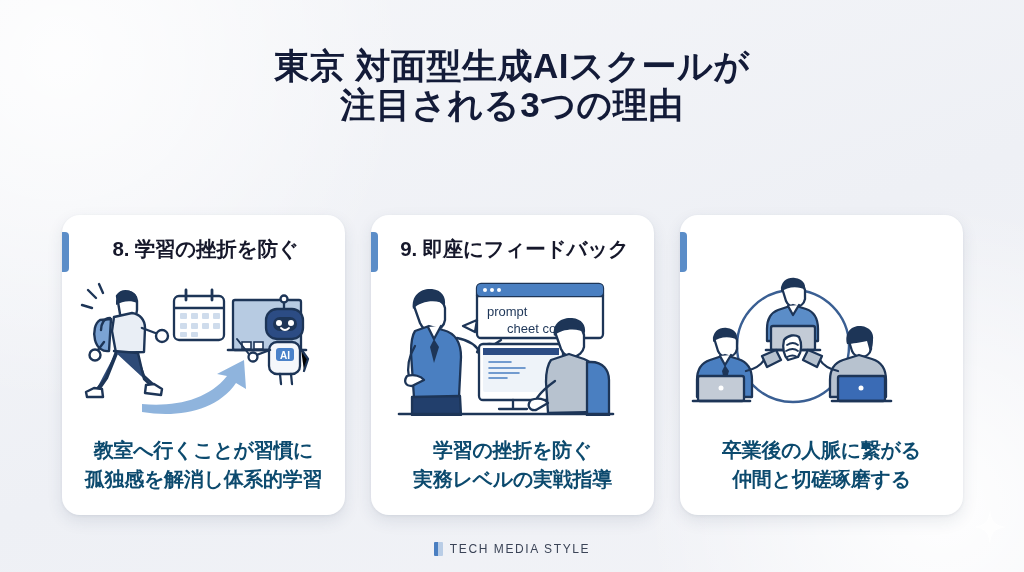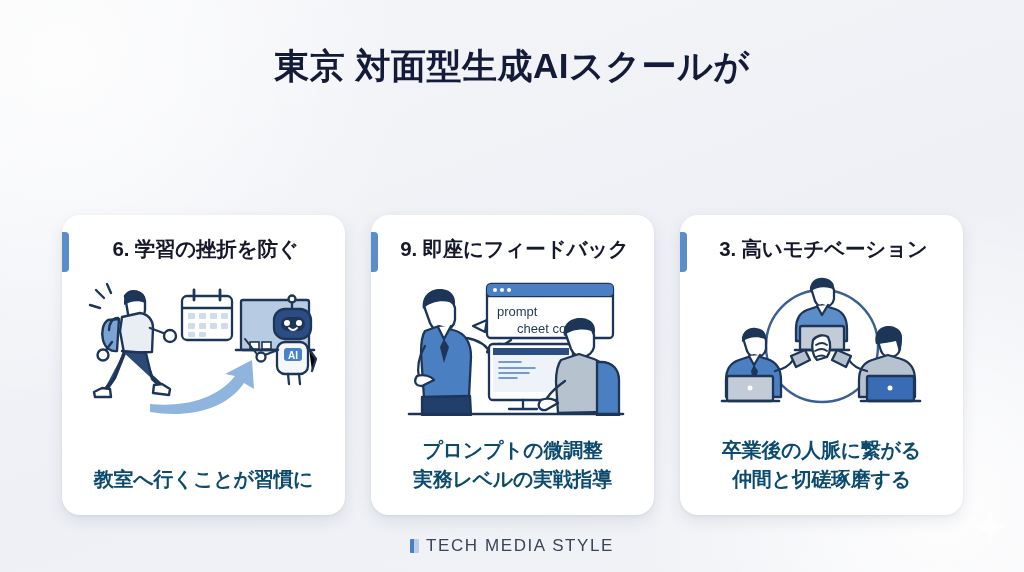--- a/index.html
+++ b/index.html
@@ -58,21 +58,21 @@
     font-size:20.5px;
     font-weight:bold;
     color:#16182b;
     letter-spacing:-0.2px;
     white-space:nowrap;
   }
   .card-illus {
     position:absolute;
     left:8px; right:8px; top:56px;
     height:150px;
-    display:flex; align-items:center; justify-content:center;
+    display:flex; align-items:center; 
   }
   .card-illus svg { display:block; }
   .card-desc {
     position:absolute;
     left:6px; right:6px; bottom:22px;
     text-align:center;
     color:#0c4a6e;
     font-weight:bold;
     font-size:20px;
     line-height:1.42;
@@ -85,45 +85,46 @@
     position:absolute;
     left:0; right:0; bottom:16px;
     display:flex; align-items:center; justify-content:center; gap:7px;
   }
   .footer-mark {
     width:9px; height:14px;
     background: linear-gradient(90deg,#4a7fc1 0%, #4a7fc1 45%, #b9cde6 45%, #b9cde6 100%);
     border-radius:1px;
   }
   .footer-text {
-    font-size:17px;
+    font-size:12px;
     letter-spacing:1.6px;
     color:#3b4457;
   }
 
   
   .sparkle {
     position:absolute; right:18px; bottom:28px;
     width:32px; height:34px; opacity:0.9;
   }
 </style>
 </head>
 <body>
 
 <div class="stage">
 
   <div class="title-block">
     <div class="title-line">東京 対面型生成AIスクールが</div>
+    <div class="title-line">注目される3つの理由</div>
   </div>
 
   <div class="cards">
 
     <div class="card">
       <div class="accent-bar"></div>
-      <div class="card-title">6. 学習の挫折を防ぐ</div>
+      <div class="card-title">8. 学習の挫折を防ぐ</div>
 
       <div class="card-illus">
         <svg width="252" height="140" viewBox="0 0 252 140">
           <g fill="none" stroke="#1d3557" stroke-width="2.4" stroke-linecap="round" stroke-linejoin="round">
 
             <path d="M26 22 L18 14 M33 17 L29 8 M22 32 L12 29"></path>
 
             <path d="M47 20 a11 11 0 0 1 20 5 l0 9 a9 9 0 0 1 -17 4 z" fill="#ffffff"></path>
             <path d="M46 25 a11 11 0 0 1 21 -4 l0 6 c-6 -3 -15 -2 -21 2 z" fill="#1d3557" stroke="none"></path>
 
@@ -190,20 +191,21 @@
             <path d="M231 73 l7 10 l-4 12"></path>
             <path d="M210 98 l1 10 M221 98 l1 10"></path>
           </g>
 
           <path d="M72 128 C105 131 138 124 157 100 l-10 -2 l27 -14 l2 29 l-10 -6 C147 135 108 142 72 136 z" fill="#8fb4dd"></path>
         </svg>
       </div>
 
       <div class="card-desc">
         <div>教室へ行くことが習慣に</div>
+        <div>孤独感を解消し体系的学習</div>
       </div>
     </div>
 
     <div class="card">
       <div class="accent-bar"></div>
       <div class="card-title">9. 即座にフィードバック</div>
 
       <div class="card-illus">
         <svg width="248" height="140" viewBox="0 0 248 140">
           <g stroke="#1d3557" stroke-width="2.3" stroke-linecap="round" stroke-linejoin="round">
@@ -247,28 +249,27 @@
             <path d="M152 124 c7 -3 14 -1 17 3 l-12 7 c-6 1 -10 -4 -5 -10 z" fill="#ffffff"></path>
 
             <path d="M212 86 c12 0 18 8 18 18 l0 36 l-22 0 l0 -54 z" fill="#4a7fc1"></path>
 
             <path d="M20 138 h214" stroke-width="2.6"></path>
           </g>
         </svg>
       </div>
 
       <div class="card-desc">
-        <div>プロンプトの微調整</div>
+        <div>学習の挫折を防ぐ</div>
         <div>実務レベルの実戦指導</div>
       </div>
     </div>
 
     <div class="card">
       <div class="accent-bar"></div>
-      <div class="card-title">3. 高いモチベーション</div>
 
       <div class="card-illus">
         <svg width="210" height="140" viewBox="0 0 210 140">
 
           <circle cx="105" cy="70" r="56" fill="none" stroke="#3a5f93" stroke-width="2.4"></circle>
 
           <g stroke="#1d3557" stroke-width="2.3" stroke-linecap="round" stroke-linejoin="round">
 
             <path d="M94 12 a12 11 0 0 1 23 2 l0 9 a10 10 0 0 1 -19 2 z" fill="#ffffff"></path>
             <path d="M93 16 c-1 -11 7 -15 14 -14 c8 1 11 6 10 12 c-5 -4 -18 -4 -24 2 z" fill="#1d3557" stroke="none"></path>

